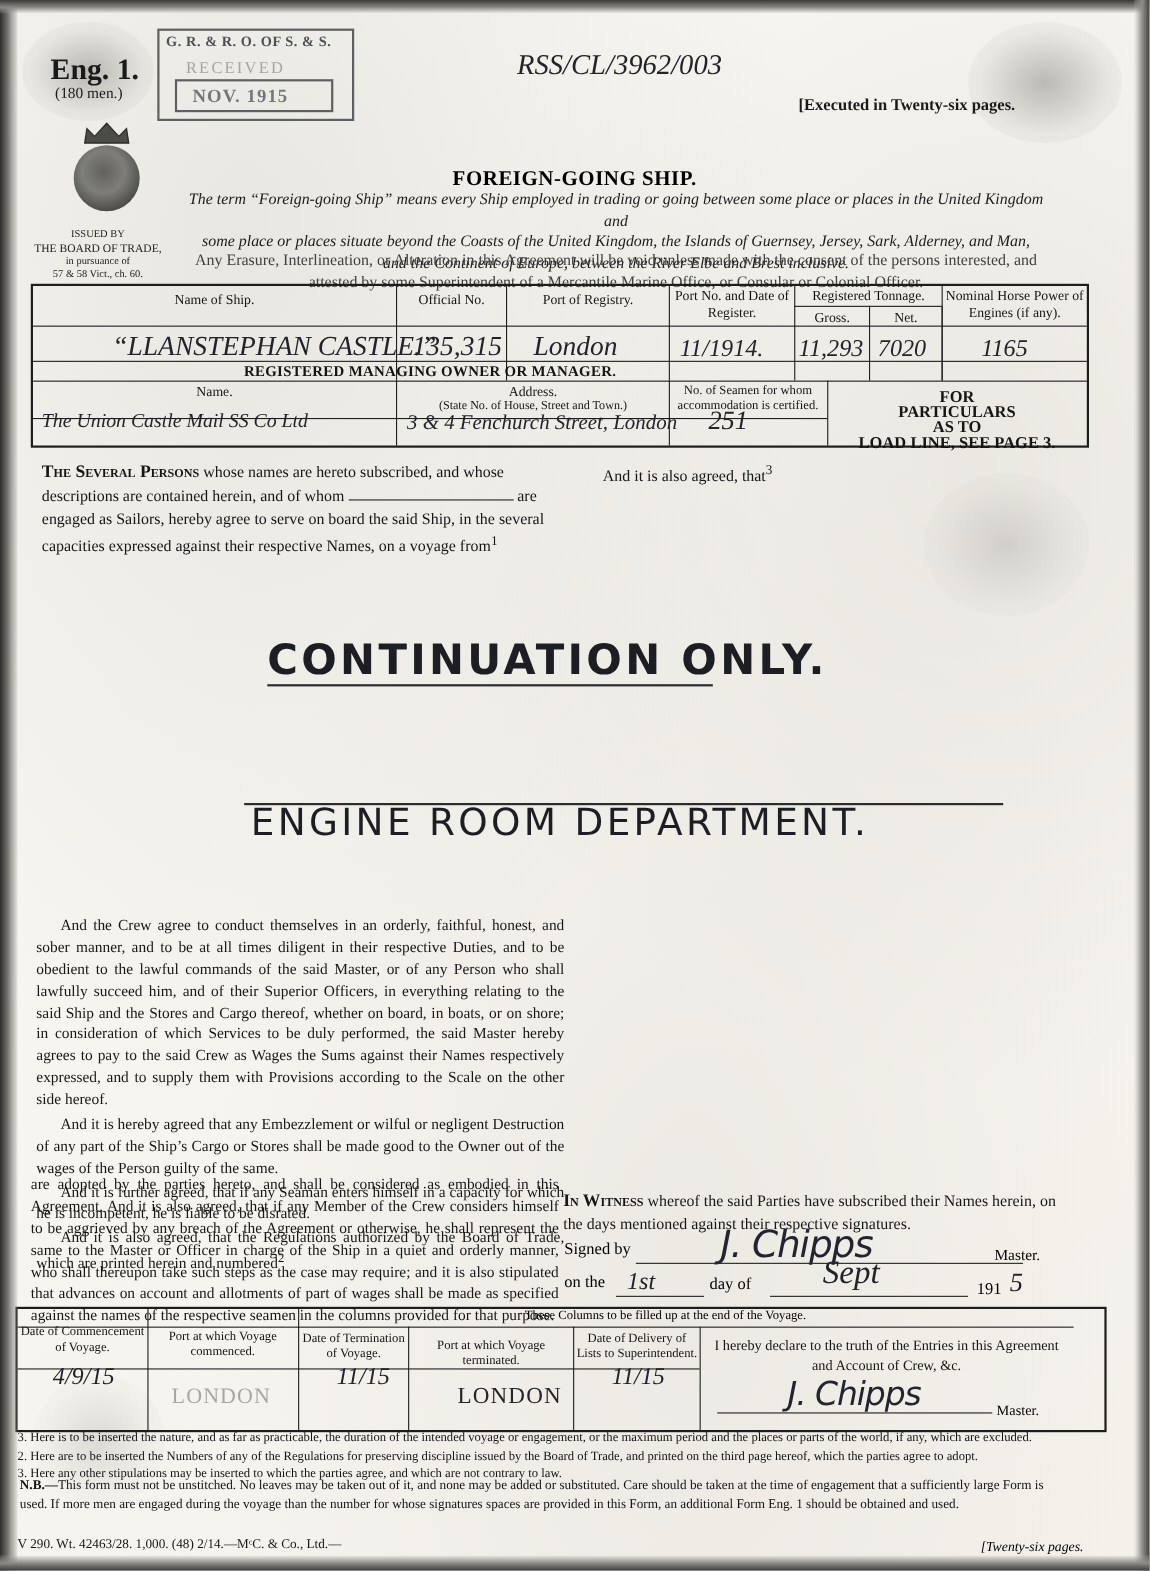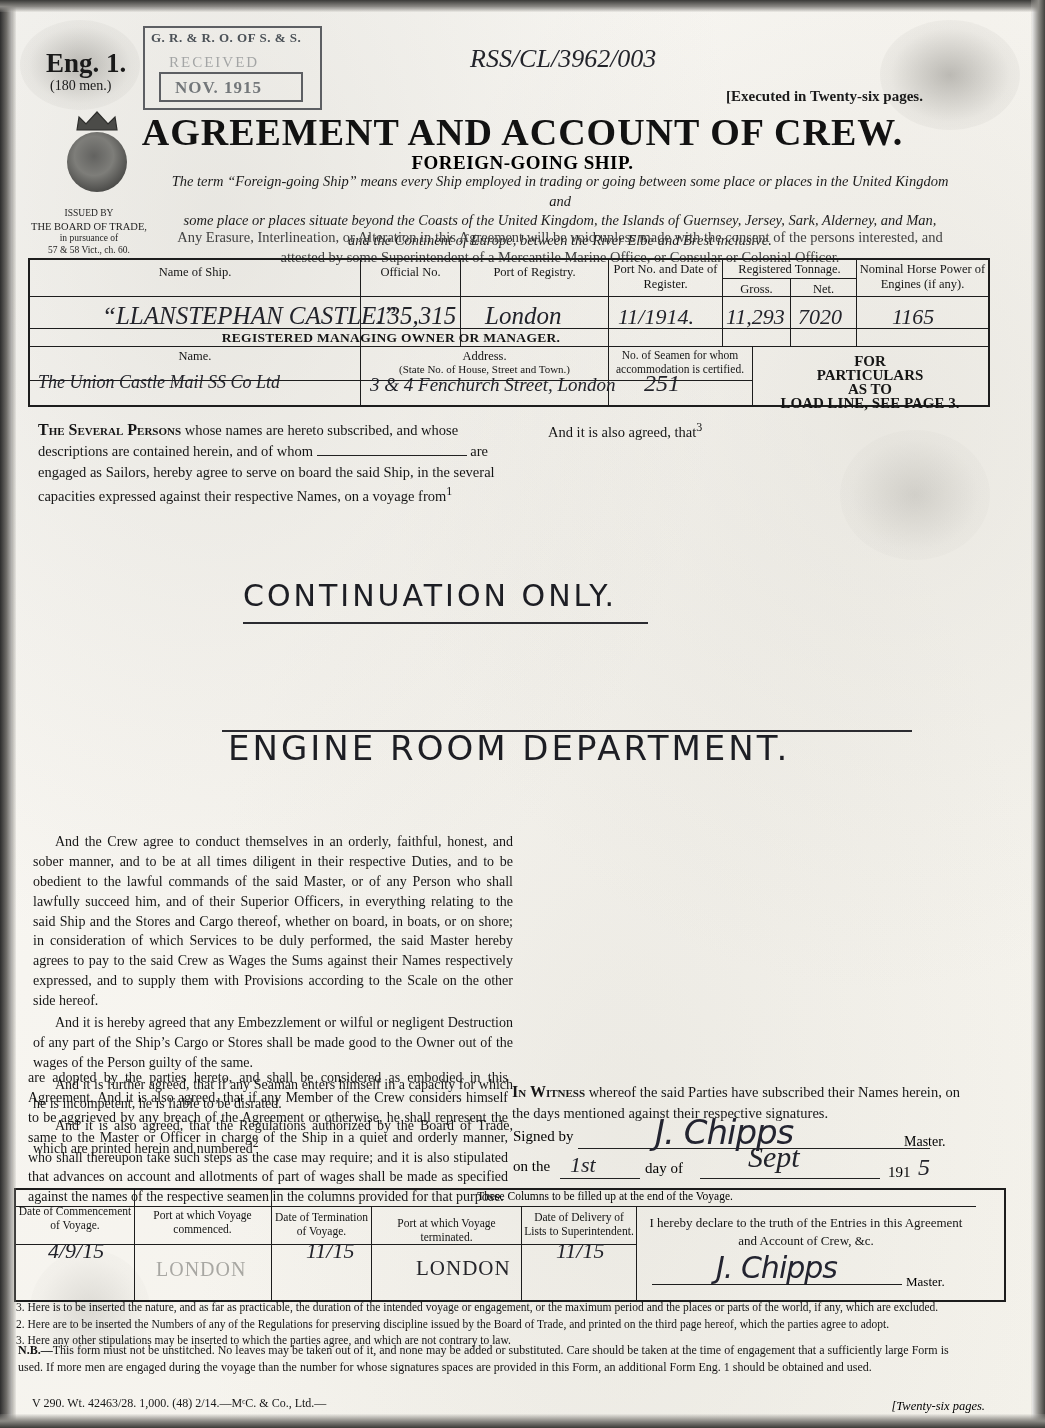--- a/index.html
+++ b/index.html
@@ -118,21 +118,21 @@
   .hl { height: 1px; }
   .thead { position: absolute; font-size: 12.5px; text-align: center; line-height: 1.2; color: #151515; }
   .hv { font-size: 25px; }
   .hv-sm { font-size: 22px; }
 
   
   .several { position: absolute; left: 38px; top: 418px; width: 470px; font-size: 14.5px; line-height: 1.45; color: #151515; }
   .several .first { font-weight: bold; font-size: 16px; font-variant: small-caps; }
   .alsoagreed { position: absolute; left: 548px; top: 420px; font-size: 14.5px; color: #151515; }
 
-  .bigline1 { position: absolute; left: 243px; top: 578px; font-size: 30px; }
+  .bigline1 { position: absolute; left: 243px; top: 578px; font-size: 38px; font-weight: bold; }
   .bigline2 { position: absolute; left: 228px; top: 680px; font-size: 34px; margin-top: 48px; }
   .ul1 { position: absolute; left: 243px; top: 622px; width: 405px; height: 2px; background: #2b2b30; }
   .ul2 { position: absolute; left: 222px; top: 730px; width: 690px; height: 2px; background: #2b2b30; }
 
   .crewagree { position: absolute; left: 33px; top: 832px; width: 480px; font-size: 14px; line-height: 1.42; color: #161616; text-align: justify; }
   .crewagree p { margin: 0 0 2px 0; text-indent: 22px; }
   .adopted { position: absolute; left: 28px; top: 1068px; width: 480px; font-size: 14px; line-height: 1.42; color: #161616; text-align: justify; }
 
   .witness { position: absolute; left: 512px; top: 1080px; width: 460px; font-size: 14.5px; line-height: 1.45; color: #161616; }
   .witness .wlead { font-weight: bold; font-variant: small-caps; font-size: 16px; }
@@ -149,21 +149,21 @@
   
   #voytable { left: 14px; top: 1188px; width: 960px; height: 110px; padding-left: 28px; }
   .vcol { position: absolute; font-size: 11.5px; text-align: center; line-height: 1.25; color: #141414; }
   .colsfill { position: absolute; left: 270px; top: 1190px; width: 670px; text-align: center; font-size: 11.5px; }
 
   
   .footnotes { position: absolute; left: 16px; top: 1300px; width: 952px; font-size: 11.5px; line-height: 1.35; color: #141414; }
   .footnotes div { margin-bottom: 1px; }
   .nb { position: absolute; left: 18px; top: 1342px; width: 950px; font-size: 12px; line-height: 1.4; color: #141414; }
   .nb b { font-weight: bold; }
-  .vcode { position: absolute; left: 16px; top: 1396px; font-size: 12px; color: #171717; padding-left: 16px; }
+  .vcode { position: absolute; left: 16px; top: 1396px; font-size: 12px; color: #171717; }
   .pagemark { position: absolute; right: 60px; bottom: 14px; font-size: 12.5px; font-style: italic; }
 
   .faint { opacity: 0.55; }
 </style>
 </head>
 <body>
 
 <div class="page">
   <div class="paper"></div>
 
@@ -191,21 +191,20 @@
     </svg>
     <div class="crest-circle"></div>
   </div>
   <div class="issued">
     <div>ISSUED BY</div>
     <div class="bt">THE BOARD OF TRADE,</div>
     <div>in pursuance of</div>
     <div>57 &amp; 58 Vict., ch. 60.</div>
   </div>
 
-  <div class="pr ctr" id="maintitle">AGREEMENT AND ACCOUNT OF CREW.</div>
   <div class="pr ctr" id="subtitle">FOREIGN-GOING SHIP.</div>
 
   <div class="defpara">
     <span class="l1">The term “Foreign-going Ship” means every Ship employed in trading or going between some place or places in the United Kingdom and</span>
     <span class="l1">some place or places situate beyond the Coasts of the United Kingdom, the Islands of Guernsey, Jersey, Sark, Alderney, and Man,</span>
     <span class="l1">and the Continent of Europe, between the River Elbe and Brest inclusive.</span>
   </div>
   <div class="anypara">
     <span class="l1">Any Erasure, Interlineation, or Alteration in this Agreement will be void unless made with the consent of the persons interested, and</span>
     <span class="l1">attested by some Superintendent of a Mercantile Marine Office, or Consular or Colonial Officer.</span>

